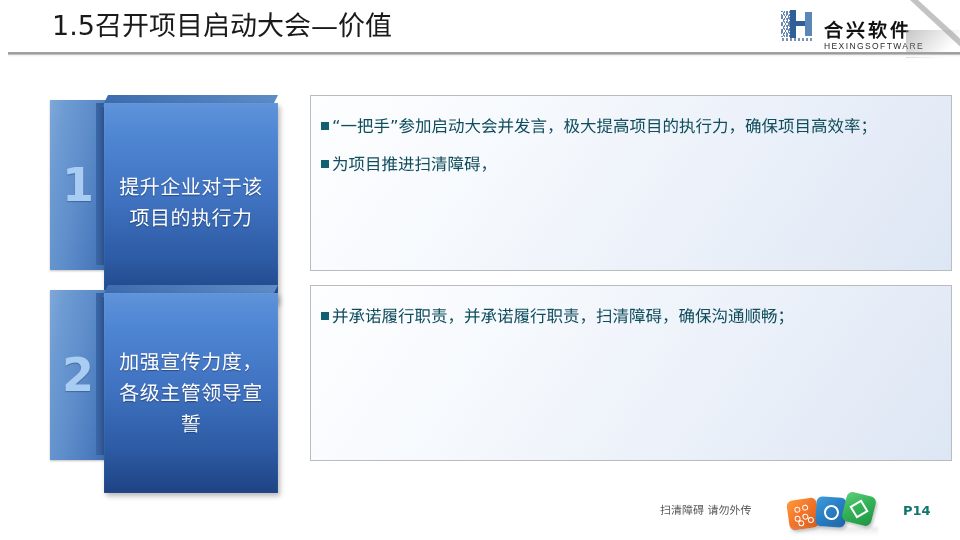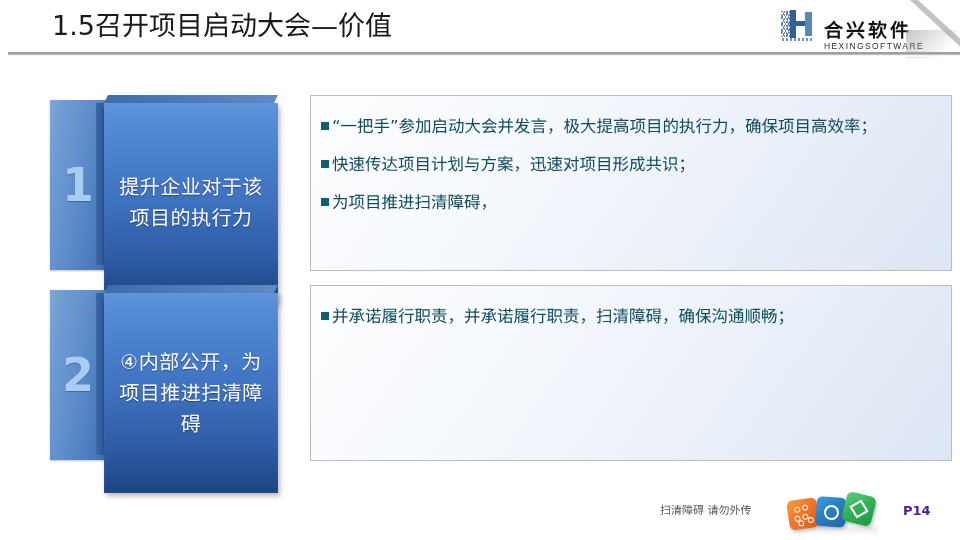--- a/index.html
+++ b/index.html
@@ -181,21 +181,21 @@
   .mc-dia{width:10px;height:10px;border:2px solid #fff;transform:rotate(45deg);}
   .mc-dots{position:absolute;inset:0;}
   .mc-dots i{position:absolute;display:block;width:4px;height:4px;border:1.5px solid #fff;border-radius:50%;}
   .cubes-reflect{
     position:absolute;left:4px;top:34px;width:88px;height:9px;
     background:linear-gradient(to bottom,rgba(180,180,180,.30),rgba(255,255,255,0));
     filter:blur(1px);
   }
   .page-num{
     position:absolute;left:903px;top:8px;
-    font-size:13px;line-height:16px;font-weight:bold;color:#4c1d95;
+    font-size:13px;line-height:16px;font-weight:bold;color:#0f766e;
     font-family:"DejaVu Sans","Liberation Sans",sans-serif;
   }
 </style>
 </head>
 <body>
 
 <div class="slide">
 
   <div class="header">
     <div class="slide-title">1.5召开项目启动大会—价值</div>
@@ -232,34 +232,33 @@
     </div>
     <div class="cube">
       <div class="cube-side"></div>
       <div class="cube-top"></div>
       <div class="cube-face">
         <div class="cube-label">提升企业对于该项目的执行力</div>
       </div>
     </div>
     <div class="panel">
       <span class="bullet-line"><span class="bsq"></span><span>“一把手”参加启动大会并发言，极大提高项目的执行力，确保项目高效率；</span></span>
-      <span class="bullet-line"><span class="bsq"></span><span>快速传达项目计划与方案，迅速对项目形成共识；</span></span>
       <span class="bullet-line"><span class="bsq"></span><span>为项目推进扫清障碍，</span></span>
     </div>
   </div>
 
   <div class="row row-2">
     <div class="tab">
       <div class="tab-num">2</div>
     </div>
     <div class="cube">
       <div class="cube-side"></div>
       <div class="cube-top"></div>
       <div class="cube-face">
-        <div class="cube-label">④内部公开，为项目推进扫清障碍</div>
+        <div class="cube-label">加强宣传力度，各级主管领导宣誓</div>
       </div>
     </div>
     <div class="panel">
       <span class="bullet-line"><span class="bsq"></span><span>并承诺履行职责，并承诺履行职责，扫清障碍，确保沟通顺畅；</span></span>
     </div>
   </div>
 
   <div class="footer">
     <div class="footer-note">扫清障碍 请勿外传</div>
 

